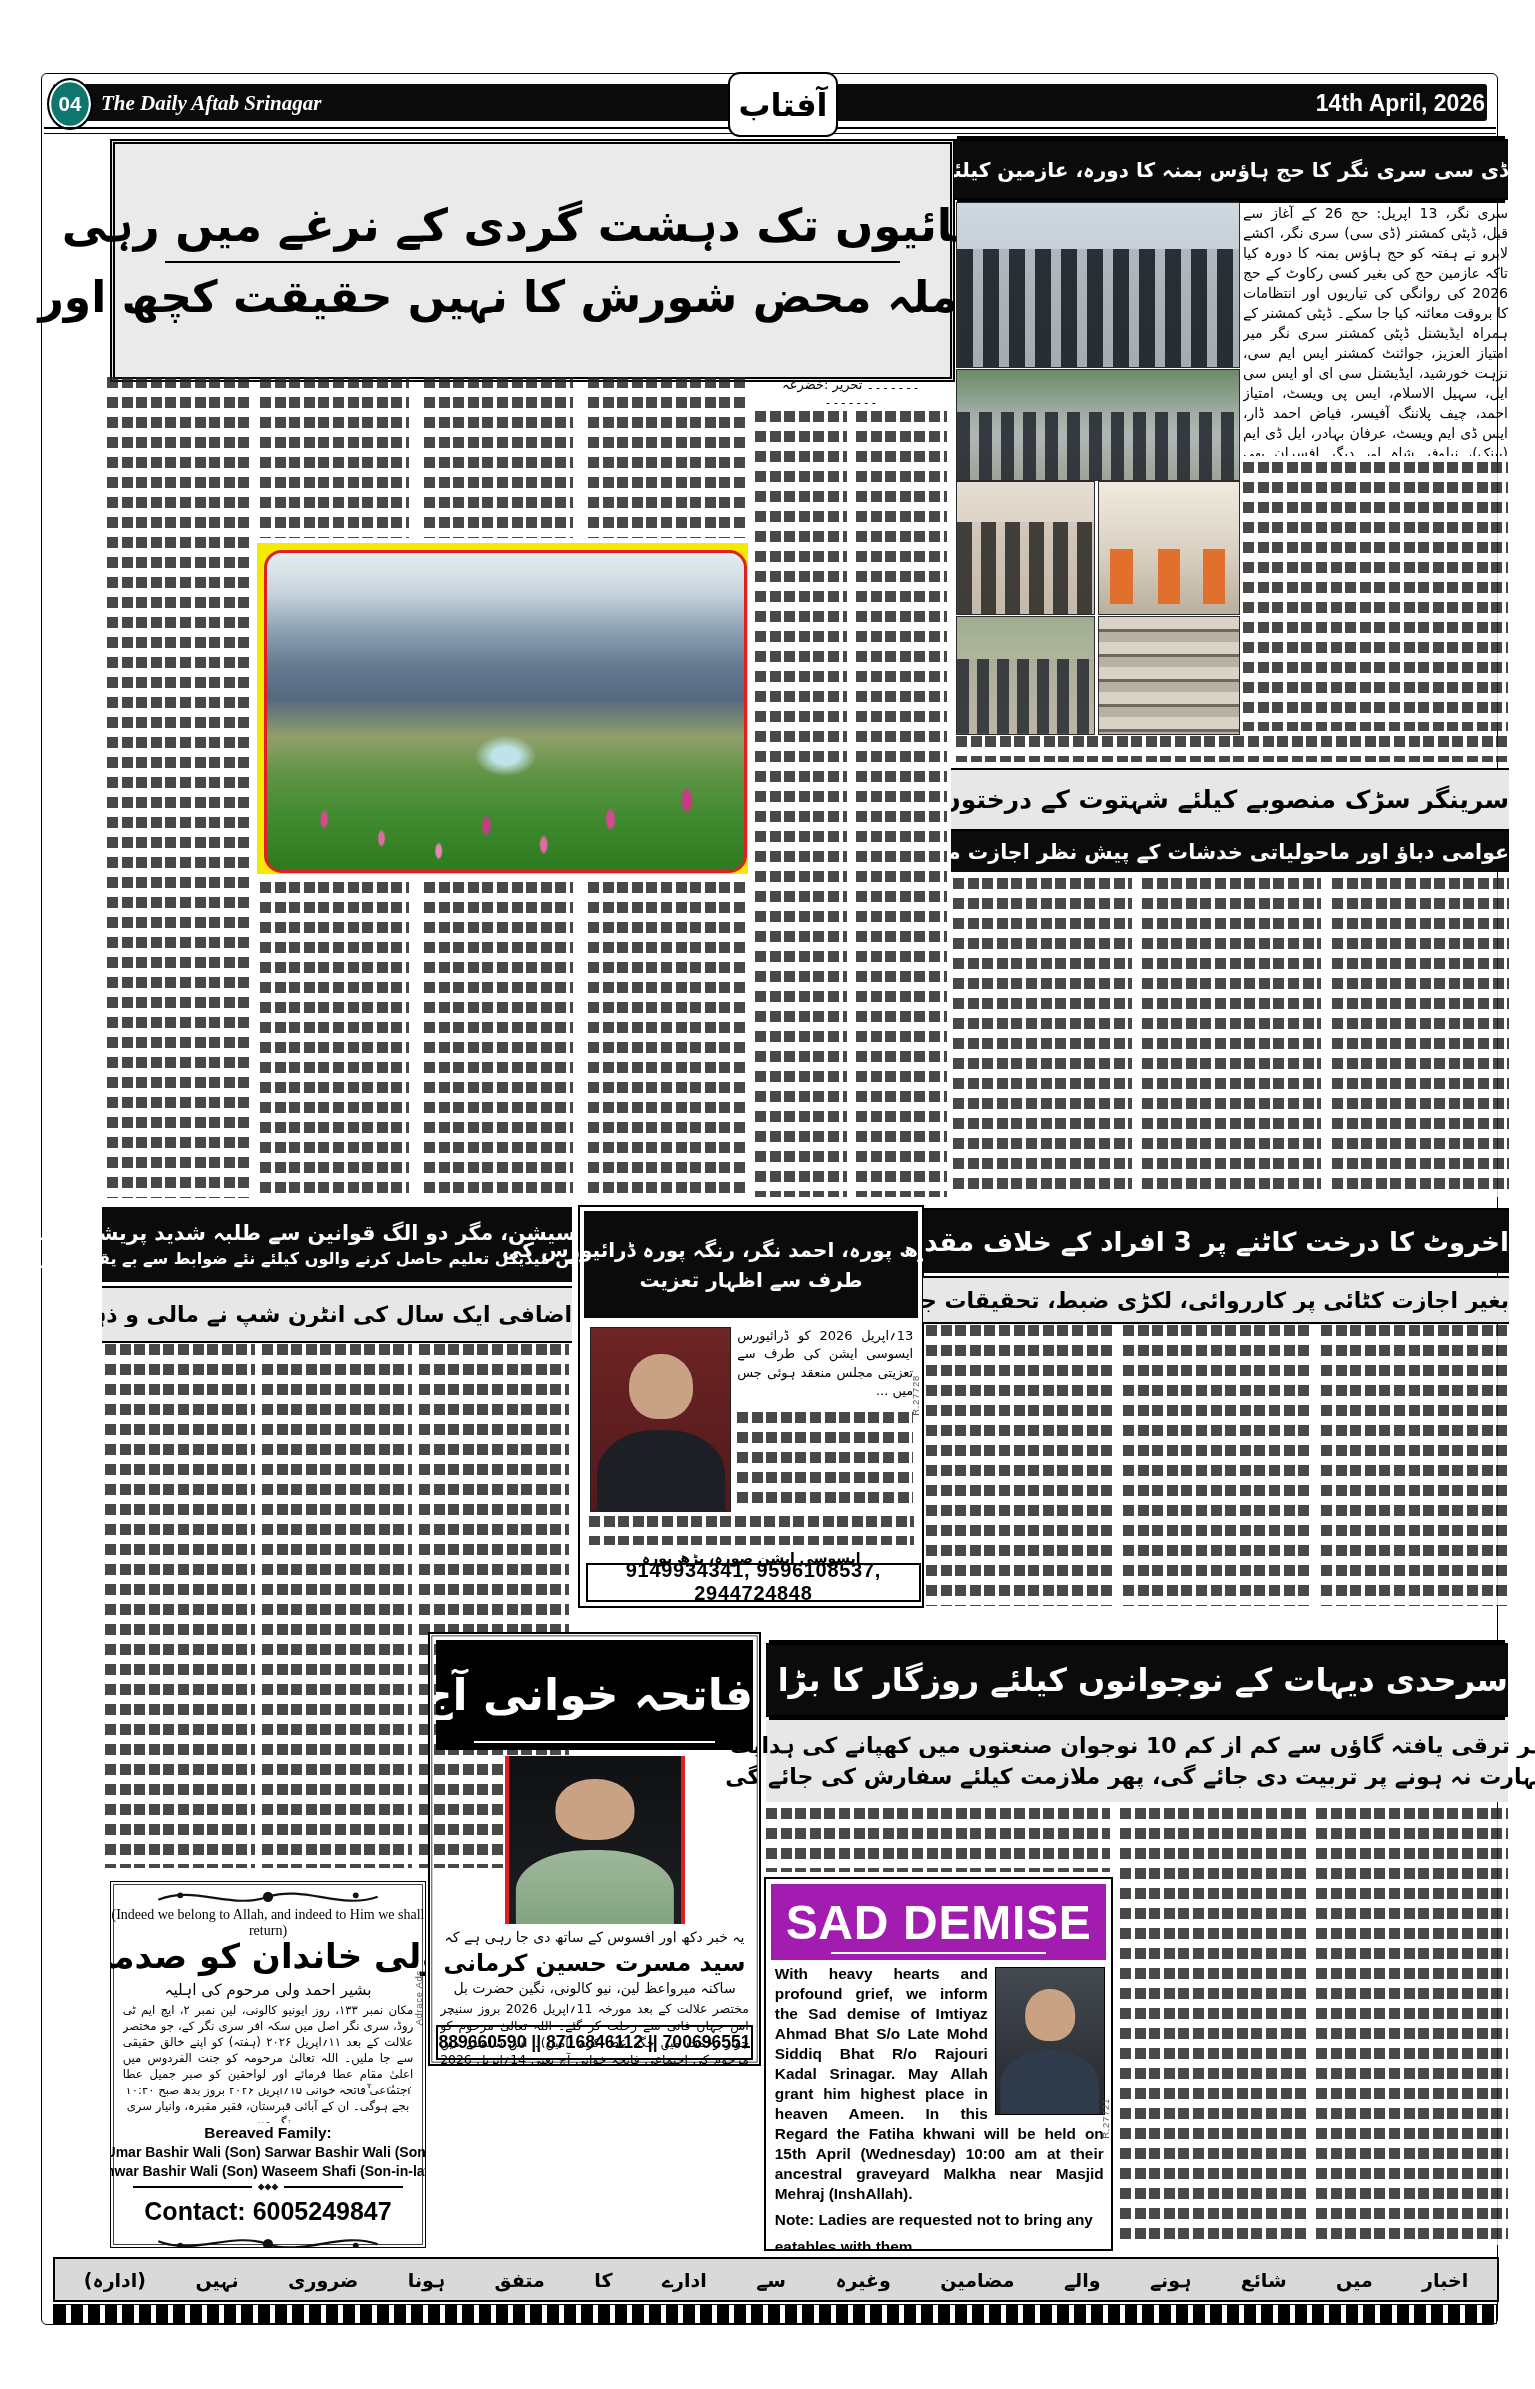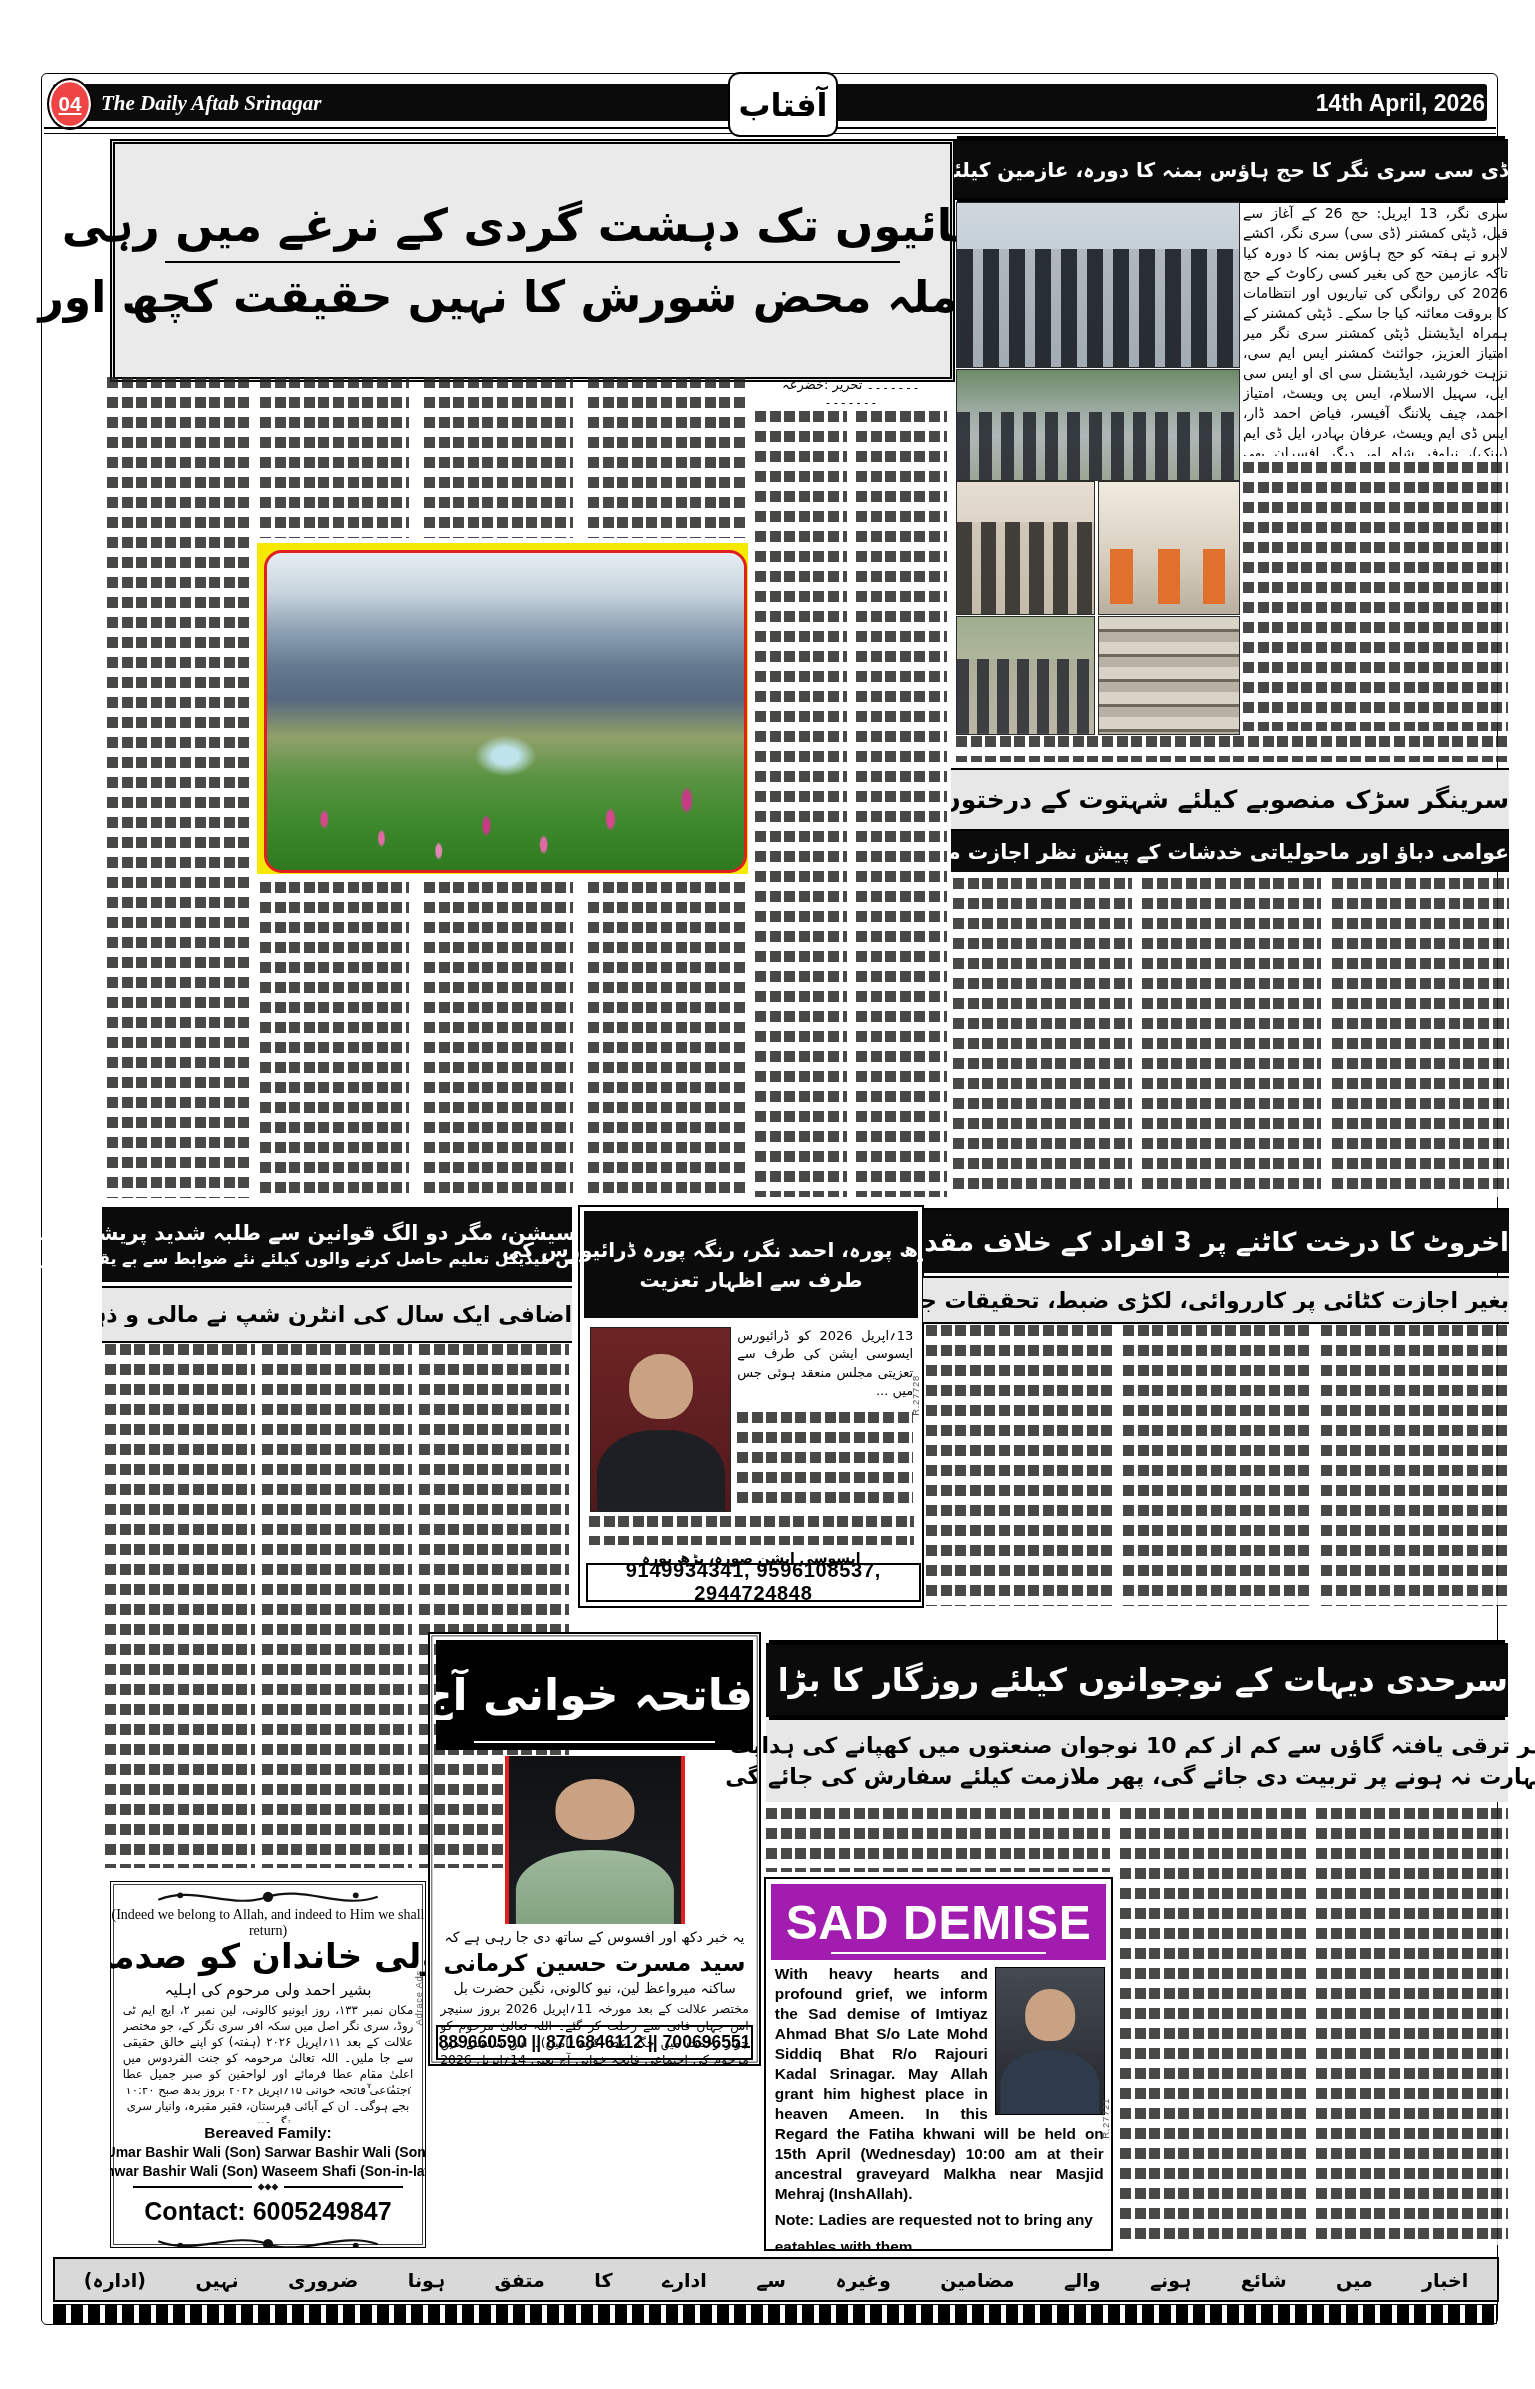--- a/index.html
+++ b/index.html
@@ -74,21 +74,21 @@
   .orn-line{display:flex;align-items:center;justify-content:center;gap:5.9px;color:#111;}
 </style>
 </head>
 <body>
 
 <div id="page">
 
   <div class="abs frame" style="left:41px;top:73px;width:1455px;height:2250px;"></div>
 
   <div class="abs bar-black" style="left:53px;top:84px;width:1434px;height:37px;border-radius:2.9px;"></div>
-  <div class="abs center" style="left:47px;top:78px;width:42px;height:48px;background:#ef4444;border:2.2px solid #000;border-radius:50%;box-shadow:inset 0 0 0 2.2px #fff;color:#fff;font-weight:bold;font-size:20.5px;text-decoration:underline;">
+  <div class="abs center" style="left:47px;top:78px;width:42px;height:48px;background:#0f766e;border:2.2px solid #000;border-radius:50%;box-shadow:inset 0 0 0 2.2px #fff;color:#fff;font-weight:bold;font-size:20.5px;">
       <span>04</span>
     </div>
   <div class="abs" style="left:101px;top:91px;color:#fff;font-size:21px;font-style:italic;font-weight:bold;font-family:'Liberation Serif',serif;">The Daily Aftab Srinagar</div>
   <div class="abs center urdu" style="left:728px;top:72px;width:106px;height:61px;background:#fff;border:2.2px double #000;border-radius:11.7px;font-size:32px;font-weight:bold;z-index:3;">
       <span>آفتاب</span>
     </div>
   <div class="abs" style="left:1236px;top:90px;width:249px;color:#fff;font-size:23px;font-weight:bold;text-align:right;">14th April, 2026</div>
   <div class="abs dbl-rule" style="left:44px;top:127px;width:1452px;"></div>
 
   <div class="abs col" style="left:110px;top:139px;width:835px;height:233px;background:#eaeaea;border:5.1px double #000;">

